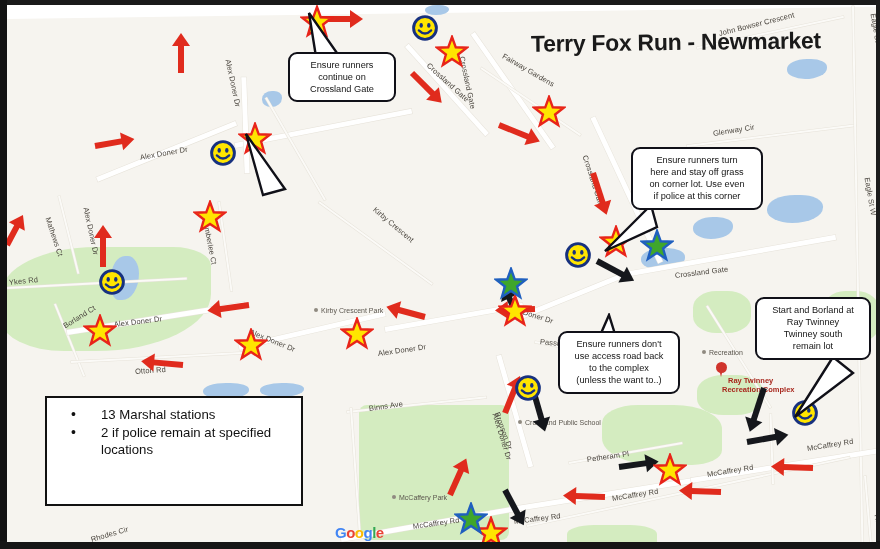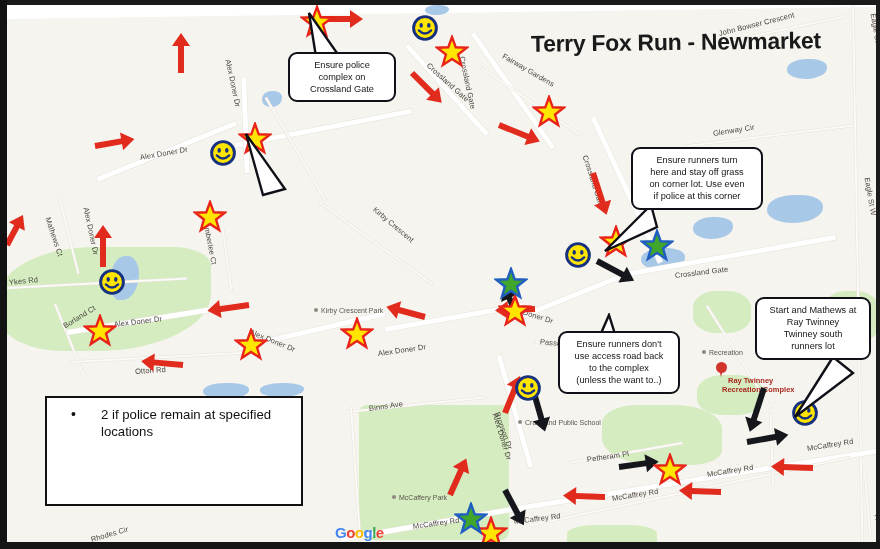--- a/index.html
+++ b/index.html
@@ -466,49 +466,50 @@
       <path d="M 52 4 L 6 50 L 58 26 Z" fill="#ffffff" stroke="#101018" stroke-width="2.4"></path>
     </svg>
     <svg class="callout-tail" style="left:540px;top:308px;width:110px;height:40px;">
       <path d="M 48 34 L 62 2 L 72 34 Z" fill="#ffffff" stroke="#101018" stroke-width="2.4"></path>
     </svg>
     <svg class="callout-tail" style="left:770px;top:350px;width:100px;height:70px;">
       <path d="M 56 2 L 18 62 L 76 18 Z" fill="#ffffff" stroke="#101018" stroke-width="2.4"></path>
     </svg>
 
     <div class="callout" style="left:281px;top:47px;width:108px;">
-      <span class="cline">Ensure police</span>
-      <span class="cline">complex on</span>
+      <span class="cline">Ensure runners</span>
+      <span class="cline">continue on</span>
       <span class="cline">Crossland Gate</span>
     </div>
 
 
     <div class="callout" style="left:551px;top:326px;width:122px;">
       <span class="cline">Ensure runners don't</span>
       <span class="cline">use access road back</span>
       <span class="cline">to the complex</span>
       <span class="cline">(unless the want to..)</span>
     </div>
 
     <div class="callout" style="left:624px;top:142px;width:132px;">
       <span class="cline">Ensure runners turn</span>
       <span class="cline">here and stay off grass</span>
       <span class="cline">on corner lot. Use even</span>
       <span class="cline">if police at this corner</span>
     </div>
 
     <div class="callout" style="left:748px;top:292px;width:116px;">
-      <span class="cline">Start and Mathews at</span>
+      <span class="cline">Start and Borland at</span>
       <span class="cline">Ray Twinney</span>
       <span class="cline">Twinney south</span>
-      <span class="cline">runners lot</span>
+      <span class="cline">remain lot</span>
     </div>
 
     <div class="map-title">Terry Fox Run - Newmarket</div>
 
     <div class="legend">
       <ul>
+        <li>13 Marshal stations</li>
         <li>2 if police remain at specified locations</li>
       </ul>
     </div>
 
   </div>
 </div>
 
 </body></html>

